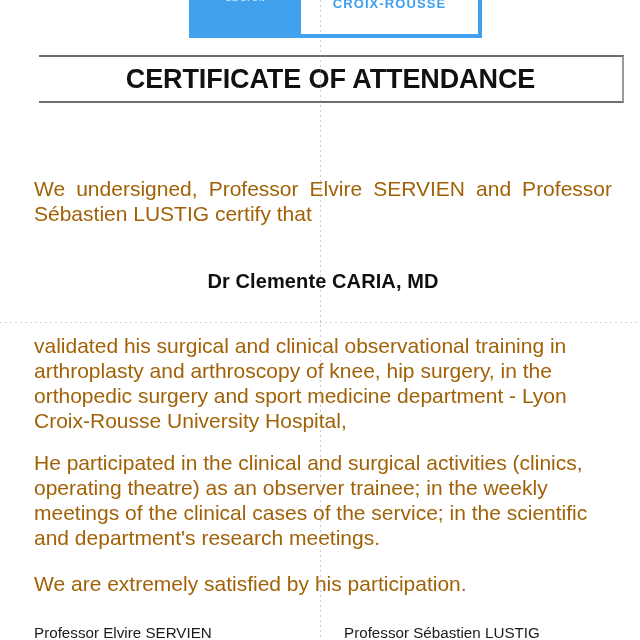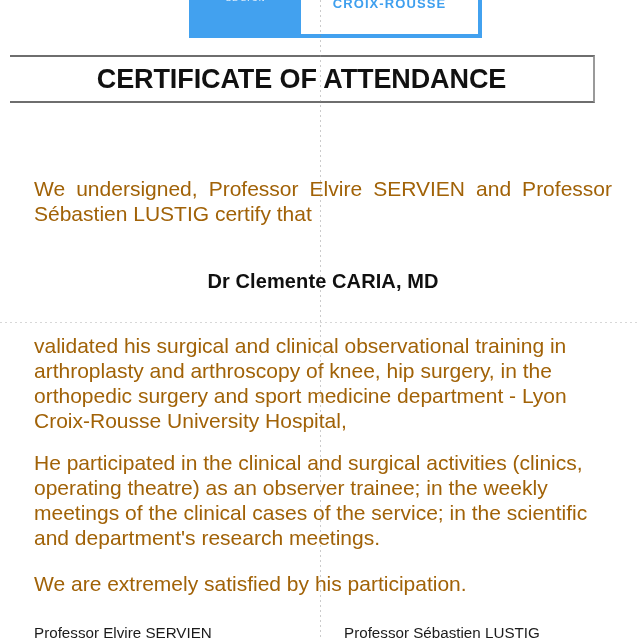--- a/index.html
+++ b/index.html
@@ -99,21 +99,21 @@
     font-size: 13px;
     font-weight: bold;
     letter-spacing: 1.1px;
     color: #3e9fee;
     font-family: "Liberation Sans", sans-serif;
   }
 
   
   .title-box {
     position: absolute;
-    left: 10px;
+    left: 39px;
     top: 55px;
     width: 585px;
     height: 48px;
     border-top: 2px solid #6e6e6e;
     border-bottom: 2px solid #6e6e6e;
     border-right: 2px solid #9a9a9a;
     box-sizing: border-box;
     display: flex;
     align-items: center;
     justify-content: center;

